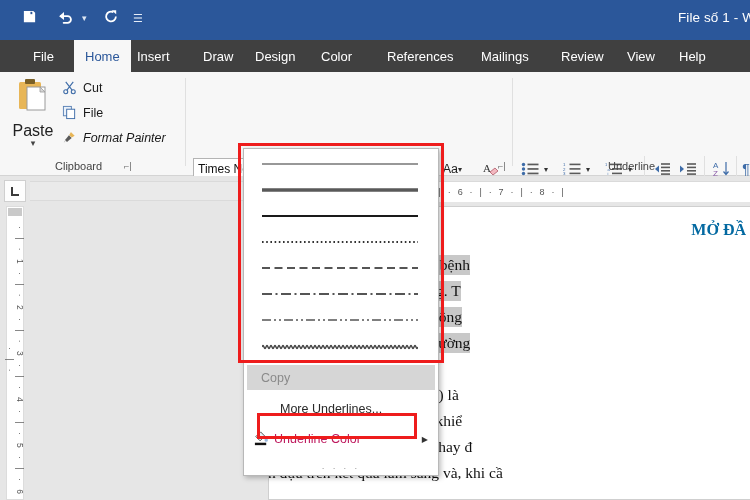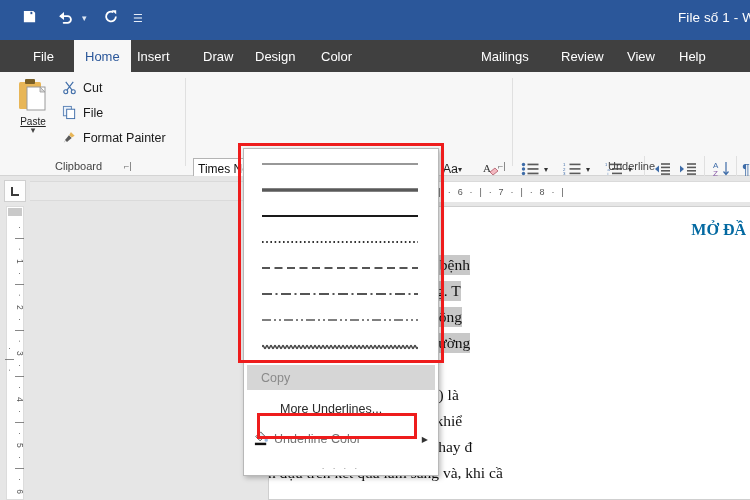--- a/index.html
+++ b/index.html
@@ -48,27 +48,27 @@
   }
   .grp-sep{ position:absolute; top:6px; width:1px; height:88px; background:#e0e0e0;}
   .grp-label{
     position:absolute; bottom:3px; font-size:11px; color:#444; white-space:nowrap;
   }
   .launcher{ position:absolute; bottom:4px; font-size:9px; color:#666; }
 
   
   #paste-btn{ position:absolute; left:8px; top:6px; width:50px; height:78px;
     display:flex; flex-direction:column; align-items:center; cursor:default;}
-  #paste-label{ font-size:10px; color:#222; margin-top:2px;text-decoration:underline;}
+  #paste-label{ font-size:16px; color:#222; margin-top:8px;}
   #paste-caret{ font-size:9px; color:#444; line-height:7px;}
   .cb-item{ position:absolute; left:62px; display:flex; align-items:center; gap:6px;
             font-size:12.5px; color:#1a1a1a; cursor:default;}
   #cut-item{ top:8px; }
   #copy-item{ top:33px; }
-  #fp-item{ top:58px; }
+  #fp-item{ top:58px;font-style:italic; }
 
   
   .fbox{
     position:absolute; background:#fff; border:1px solid #b4b4b4;
     height:22px; display:flex; align-items:center; cursor:default;
   }
   #font-name-box{ left:193px; top:86px; width:122px; padding-left:4px; }
   #font-name-txt{ font-size:12px; color:#111; white-space:nowrap; overflow:hidden;}
   #font-name-caret{ margin-left:auto; margin-right:4px; font-size:8px; color:#333;}
   #font-size-box{ left:322px; top:86px; width:48px; padding-left:5px;}
@@ -167,21 +167,21 @@
   #ul-more{
     position:absolute; left:24px; top:247px; width:166px; height:25px;
     display:flex; align-items:center; padding-left:12px;
     font-size:12.5px; color:#2a2a2a; cursor:default;
   }
   #ul-color{
     position:absolute; left:4px; top:277px; width:188px; height:26px;
     display:flex; align-items:center; cursor:default;
   }
   #ul-color-icon{ width:26px; text-align:center; font-size:13px;}
-  #ul-color-txt{ font-size:12.5px; color:#737373;}
+  #ul-color-txt{ font-size:12.5px; color:#be185d;}
   #ul-color-arrow{ margin-left:auto; margin-right:8px; font-size:8px; color:#333;}
   #ul-grip{ position:absolute; left:0; bottom:2px; width:194px; text-align:center;
             font-size:8px; color:#888; letter-spacing:3px;}
 
   
   .redbox{ position:absolute; border:3px solid #ee1c1c; pointer-events:none; }
   #redbox-styles{ left:238px; top:143px; width:206px; height:220px; }
   #redbox-more{ left:257px; top:413px; width:160px; height:26px; }
 </style>
 </head>
@@ -211,20 +211,21 @@
   <div id="win-title">File số 1  -  W</div>
 </div>
 
 <div id="tabstrip">
     <div class="tab" style="left: 22px;"><span>File</span></div>
     <div class="tab active" style="left: 74px;"><span>Home</span></div>
     <div class="tab" style="left: 126px;"><span>Insert</span></div>
     <div class="tab" style="left: 192px;"><span>Draw</span></div>
     <div class="tab" style="left: 244px;"><span>Design</span></div>
     <div class="tab" style="left: 310px;"><span>Color</span></div>
+    <div class="tab" style="left: 376px;"><span>References</span></div>
     <div class="tab" style="left: 470px;"><span>Mailings</span></div>
     <div class="tab" style="left: 550px;"><span>Review</span></div>
     <div class="tab" style="left: 616px;"><span>View</span></div>
     <div class="tab" style="left: 668px;"><span>Help</span></div>
   </div>
 
 <div id="ribbon">
 
   <div id="paste-btn">
     <svg width="34" height="36" viewBox="0 0 34 36">

